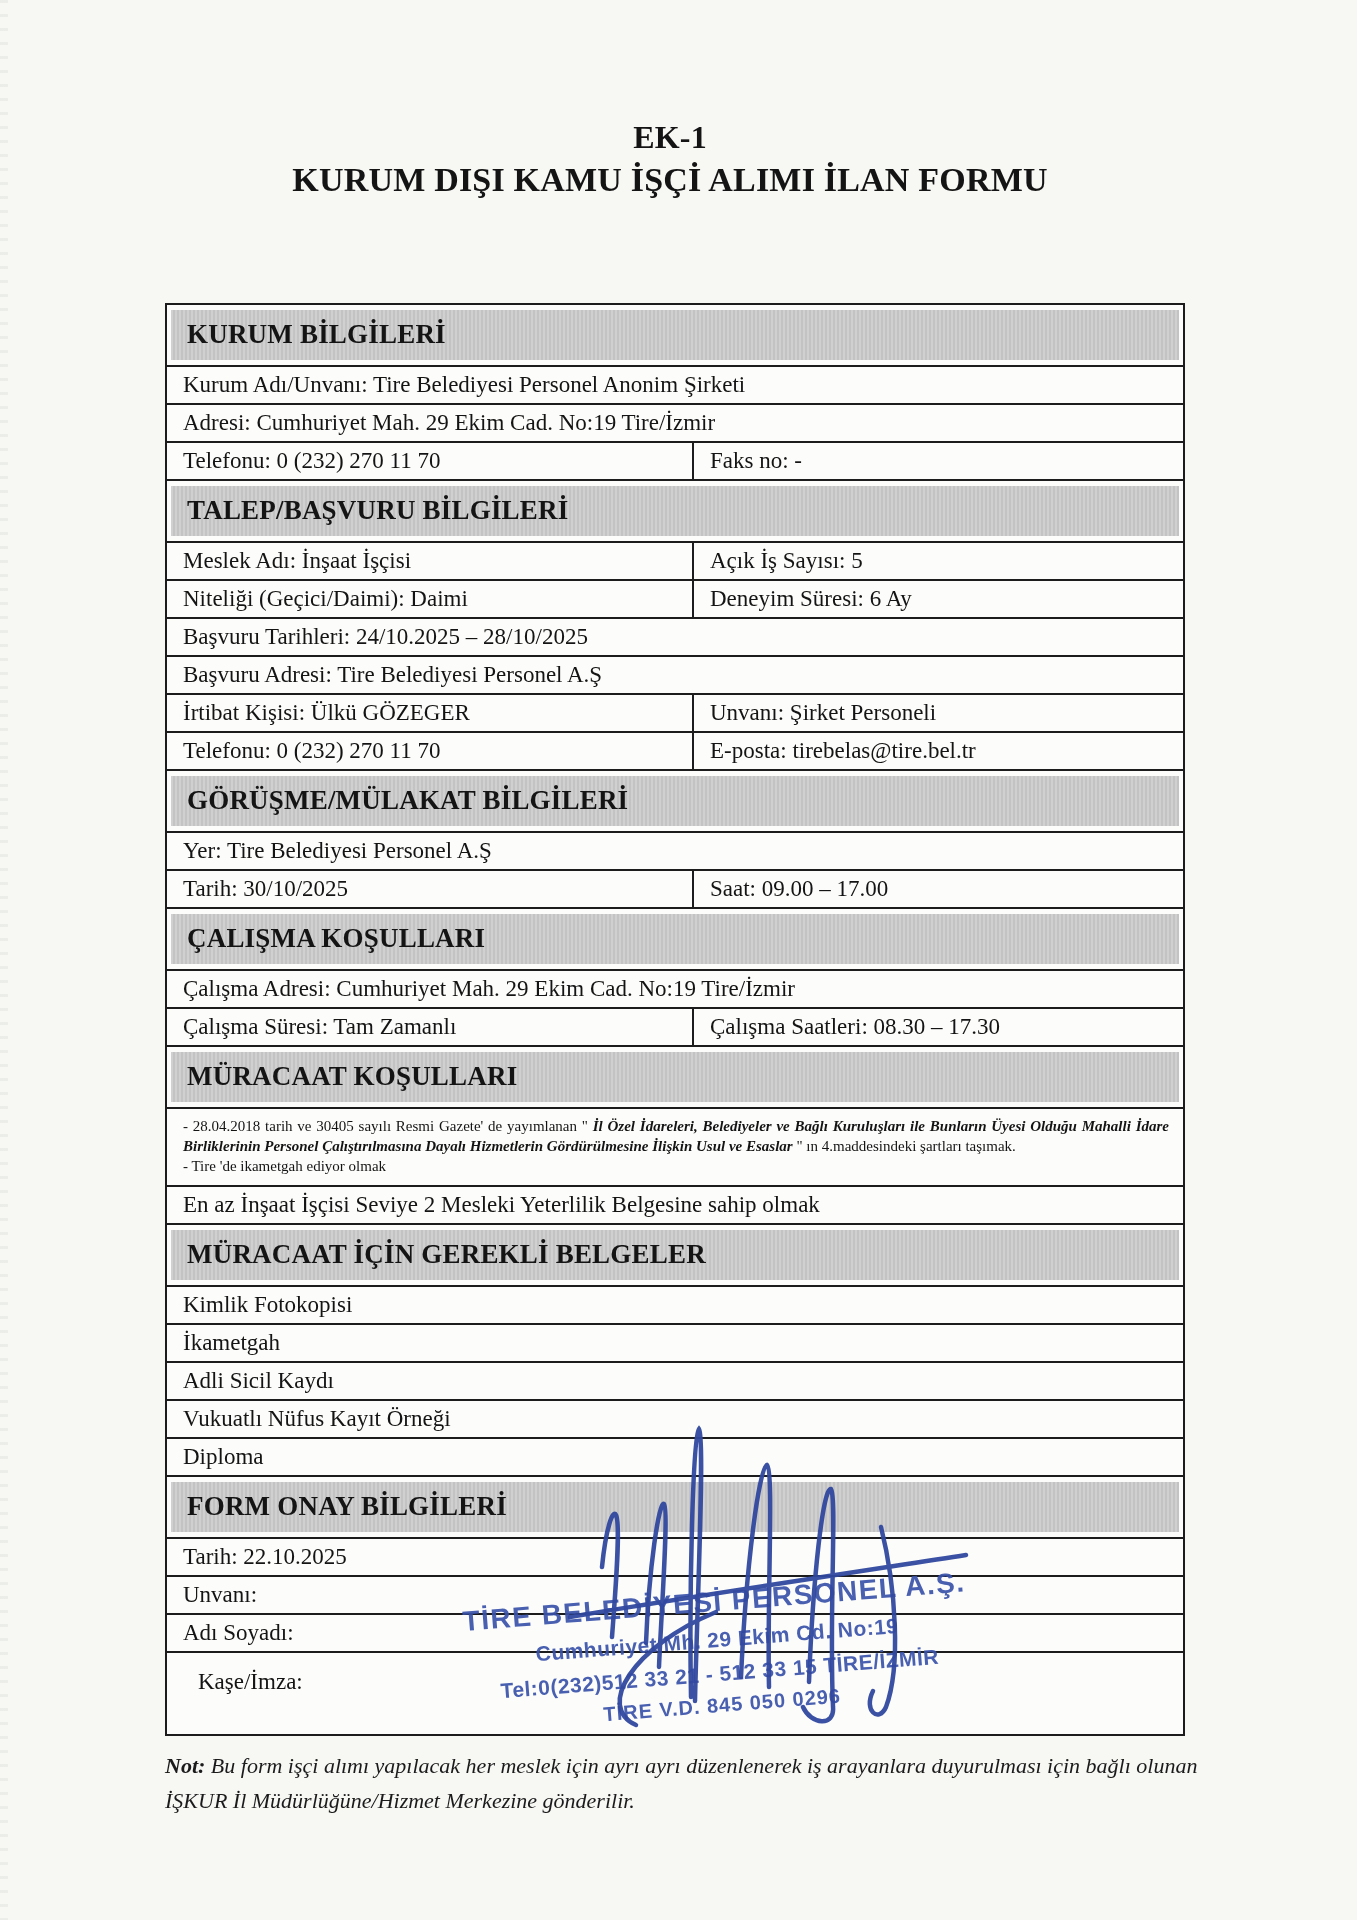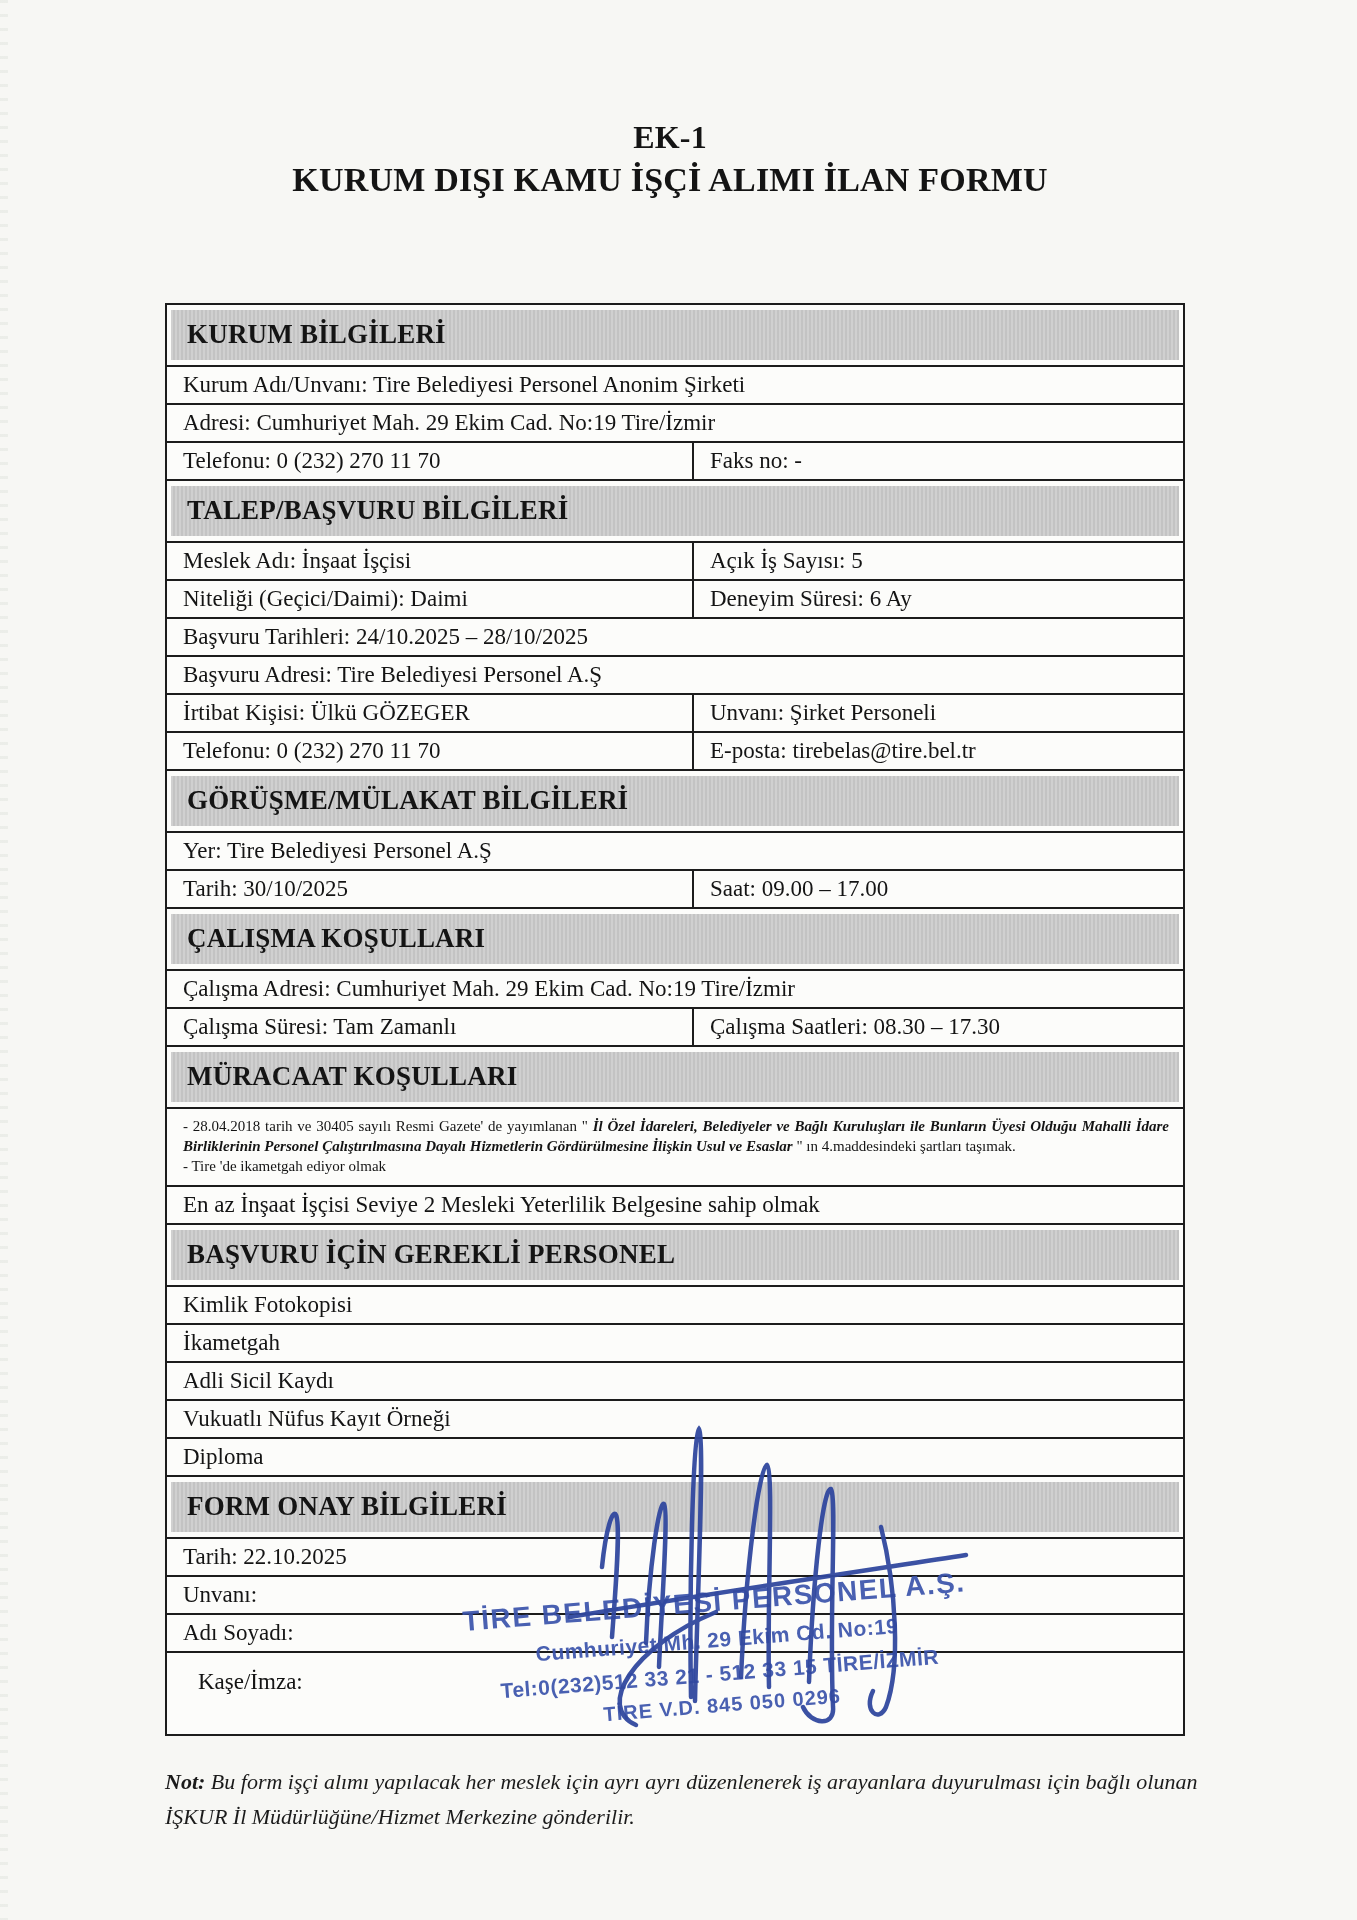--- a/index.html
+++ b/index.html
@@ -46,21 +46,21 @@
   .cell-l { width:497px; border-right:2px solid #1c1c1c; flex:none; }
   .cell-r { flex:1; }
   .cell-full { width:100%; }
   .row-tall .cell { min-height:60px; align-items:flex-start; padding-top:16px;padding-left:31px; }
 
   .para-cell { display:block; padding:7px 14px 9px 16px; font-size:15px; line-height:1.34; }
   .para-just { text-align:justify; }
   .bi { font-weight:bold; font-style:italic; }
 
   .note {
-    margin-top:28px; width:1045px;
+    margin-top:12px; width:1045px;
     font-style:italic; font-size:22px; line-height:1.6; color:#1b1b1b;
   }
   .note .note-label { font-weight:bold; }
 
   .stamp {
     position:absolute; left:388px; top:1586px; width:660px;
     transform:rotate(-4.5deg); transform-origin:50% 50%;
     color:#3a53ab; text-align:center; opacity:.92;
     font-family:"Liberation Sans", sans-serif; font-weight:bold;
     pointer-events:none;
@@ -154,21 +154,21 @@
       <div class="para-cell">
         <div class="para-just"><span>- 28.04.2018 tarih ve 30405 sayılı Resmi Gazete' de yayımlanan " </span><span class="bi">İl Özel İdareleri, Belediyeler ve Bağlı Kuruluşları ile Bunların Üyesi Olduğu Mahalli İdare Birliklerinin Personel Çalıştırılmasına Dayalı Hizmetlerin Gördürülmesine İlişkin Usul ve Esaslar</span><span> " ın 4.maddesindeki şartları taşımak.</span></div>
         <div>- Tire 'de ikametgah ediyor olmak</div>
       </div>
     </div>
     <div class="row">
       <div class="cell cell-full">En az İnşaat İşçisi Seviye 2 Mesleki Yeterlilik Belgesine sahip olmak</div>
     </div>
 
     <div class="sec-header">
-      <div class="sec-header-inner">BAŞVURU İÇİN GEREKLİ PERSONEL</div>
+      <div class="sec-header-inner">MÜRACAAT İÇİN GEREKLİ BELGELER</div>
     </div>
     <div class="row">
       <div class="cell cell-full">Kimlik Fotokopisi</div>
     </div>
     <div class="row">
       <div class="cell cell-full">İkametgah</div>
     </div>
     <div class="row">
       <div class="cell cell-full">Adli Sicil Kaydı</div>
     </div>

